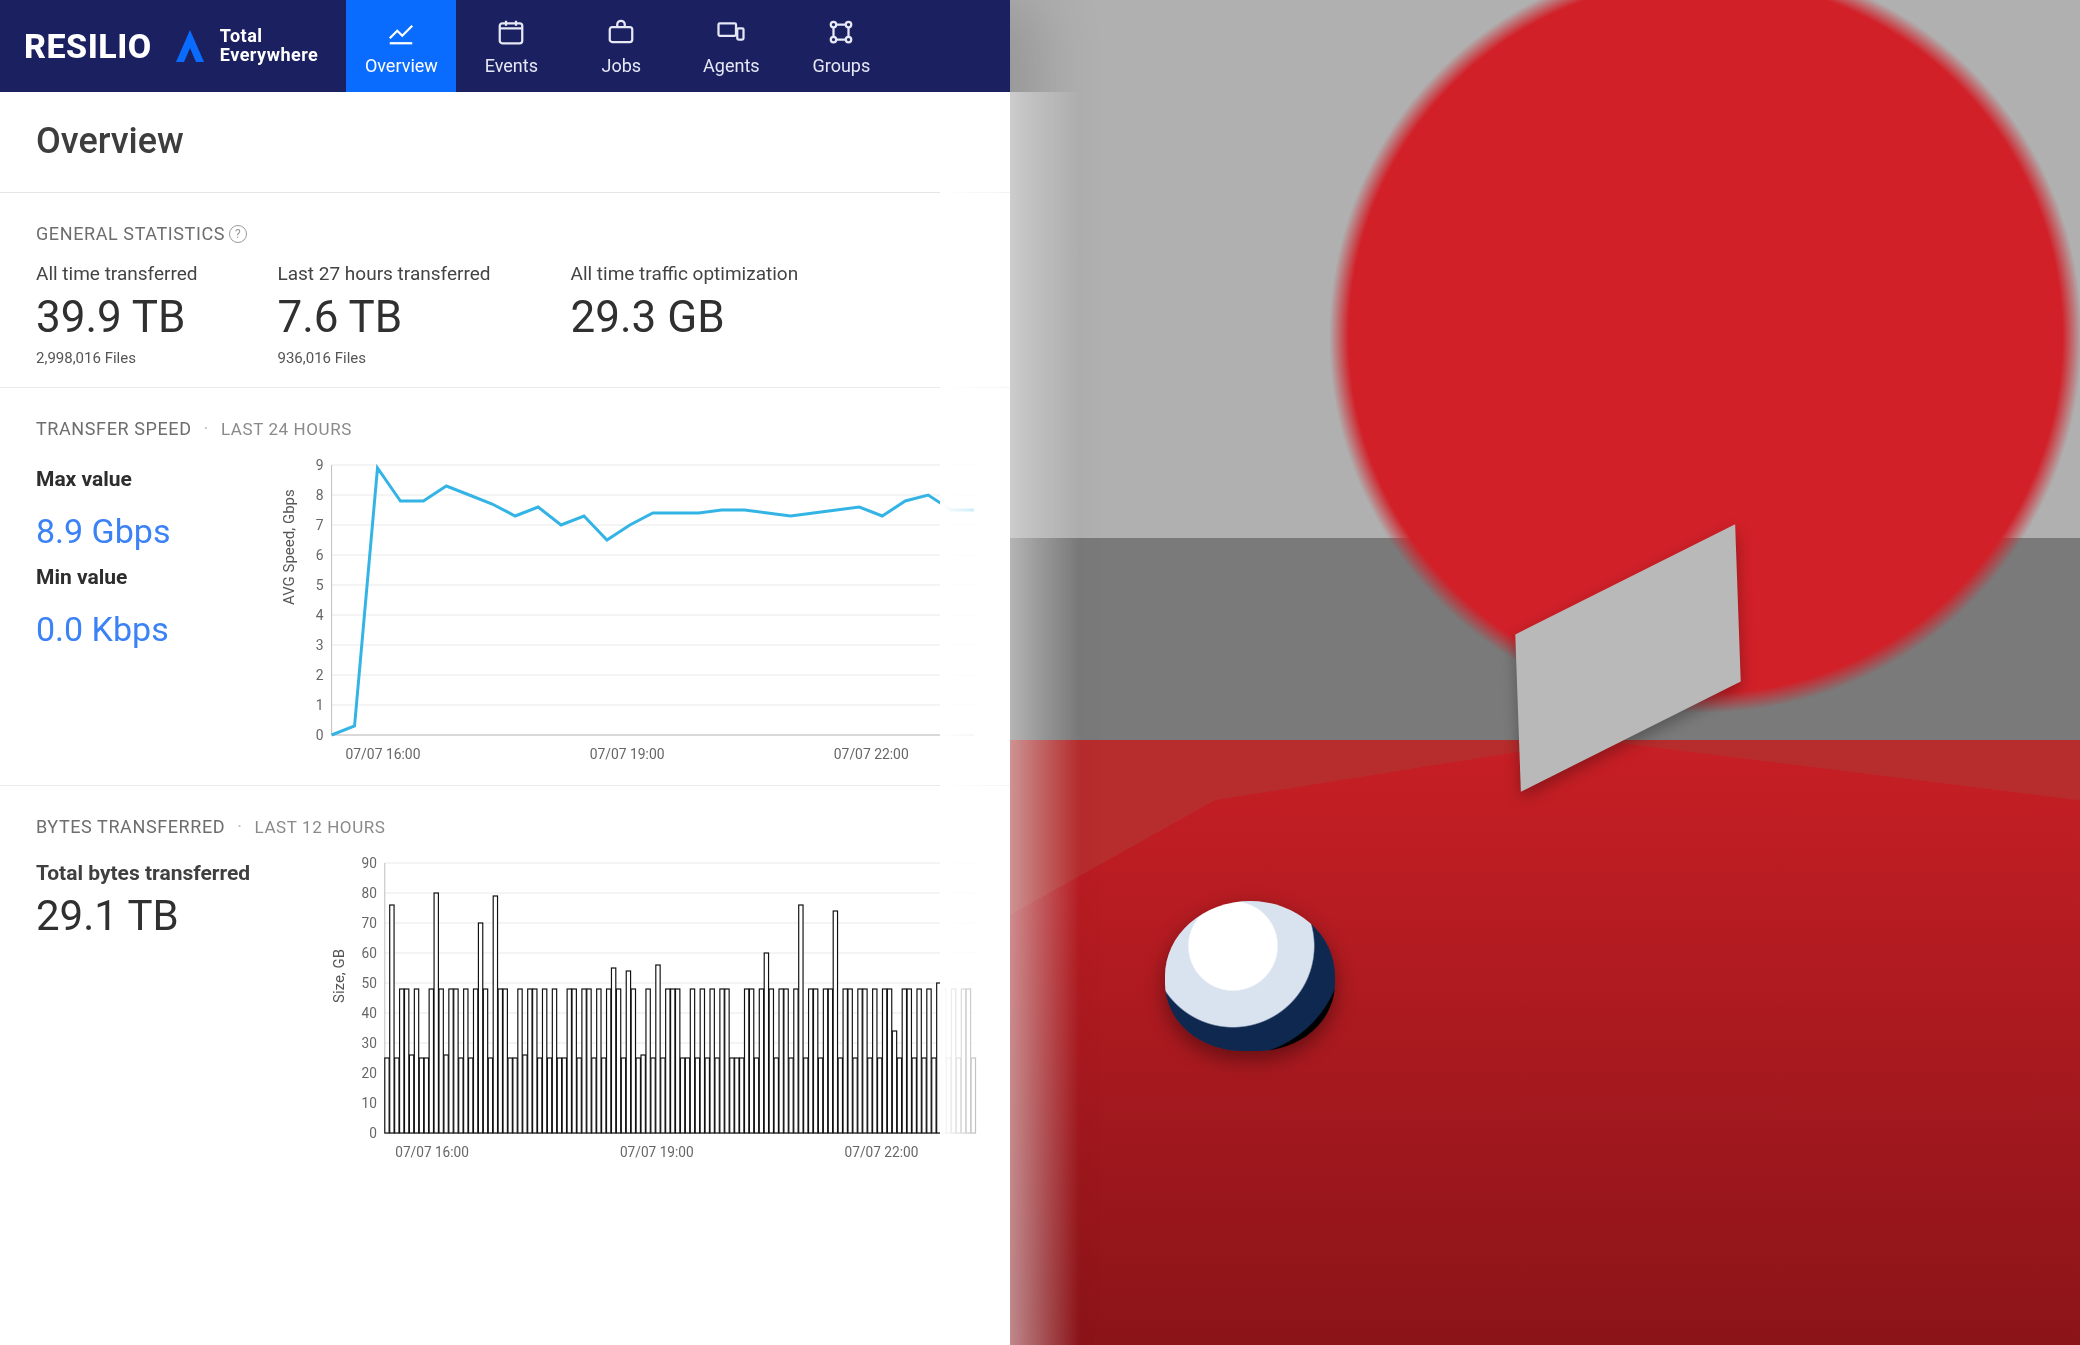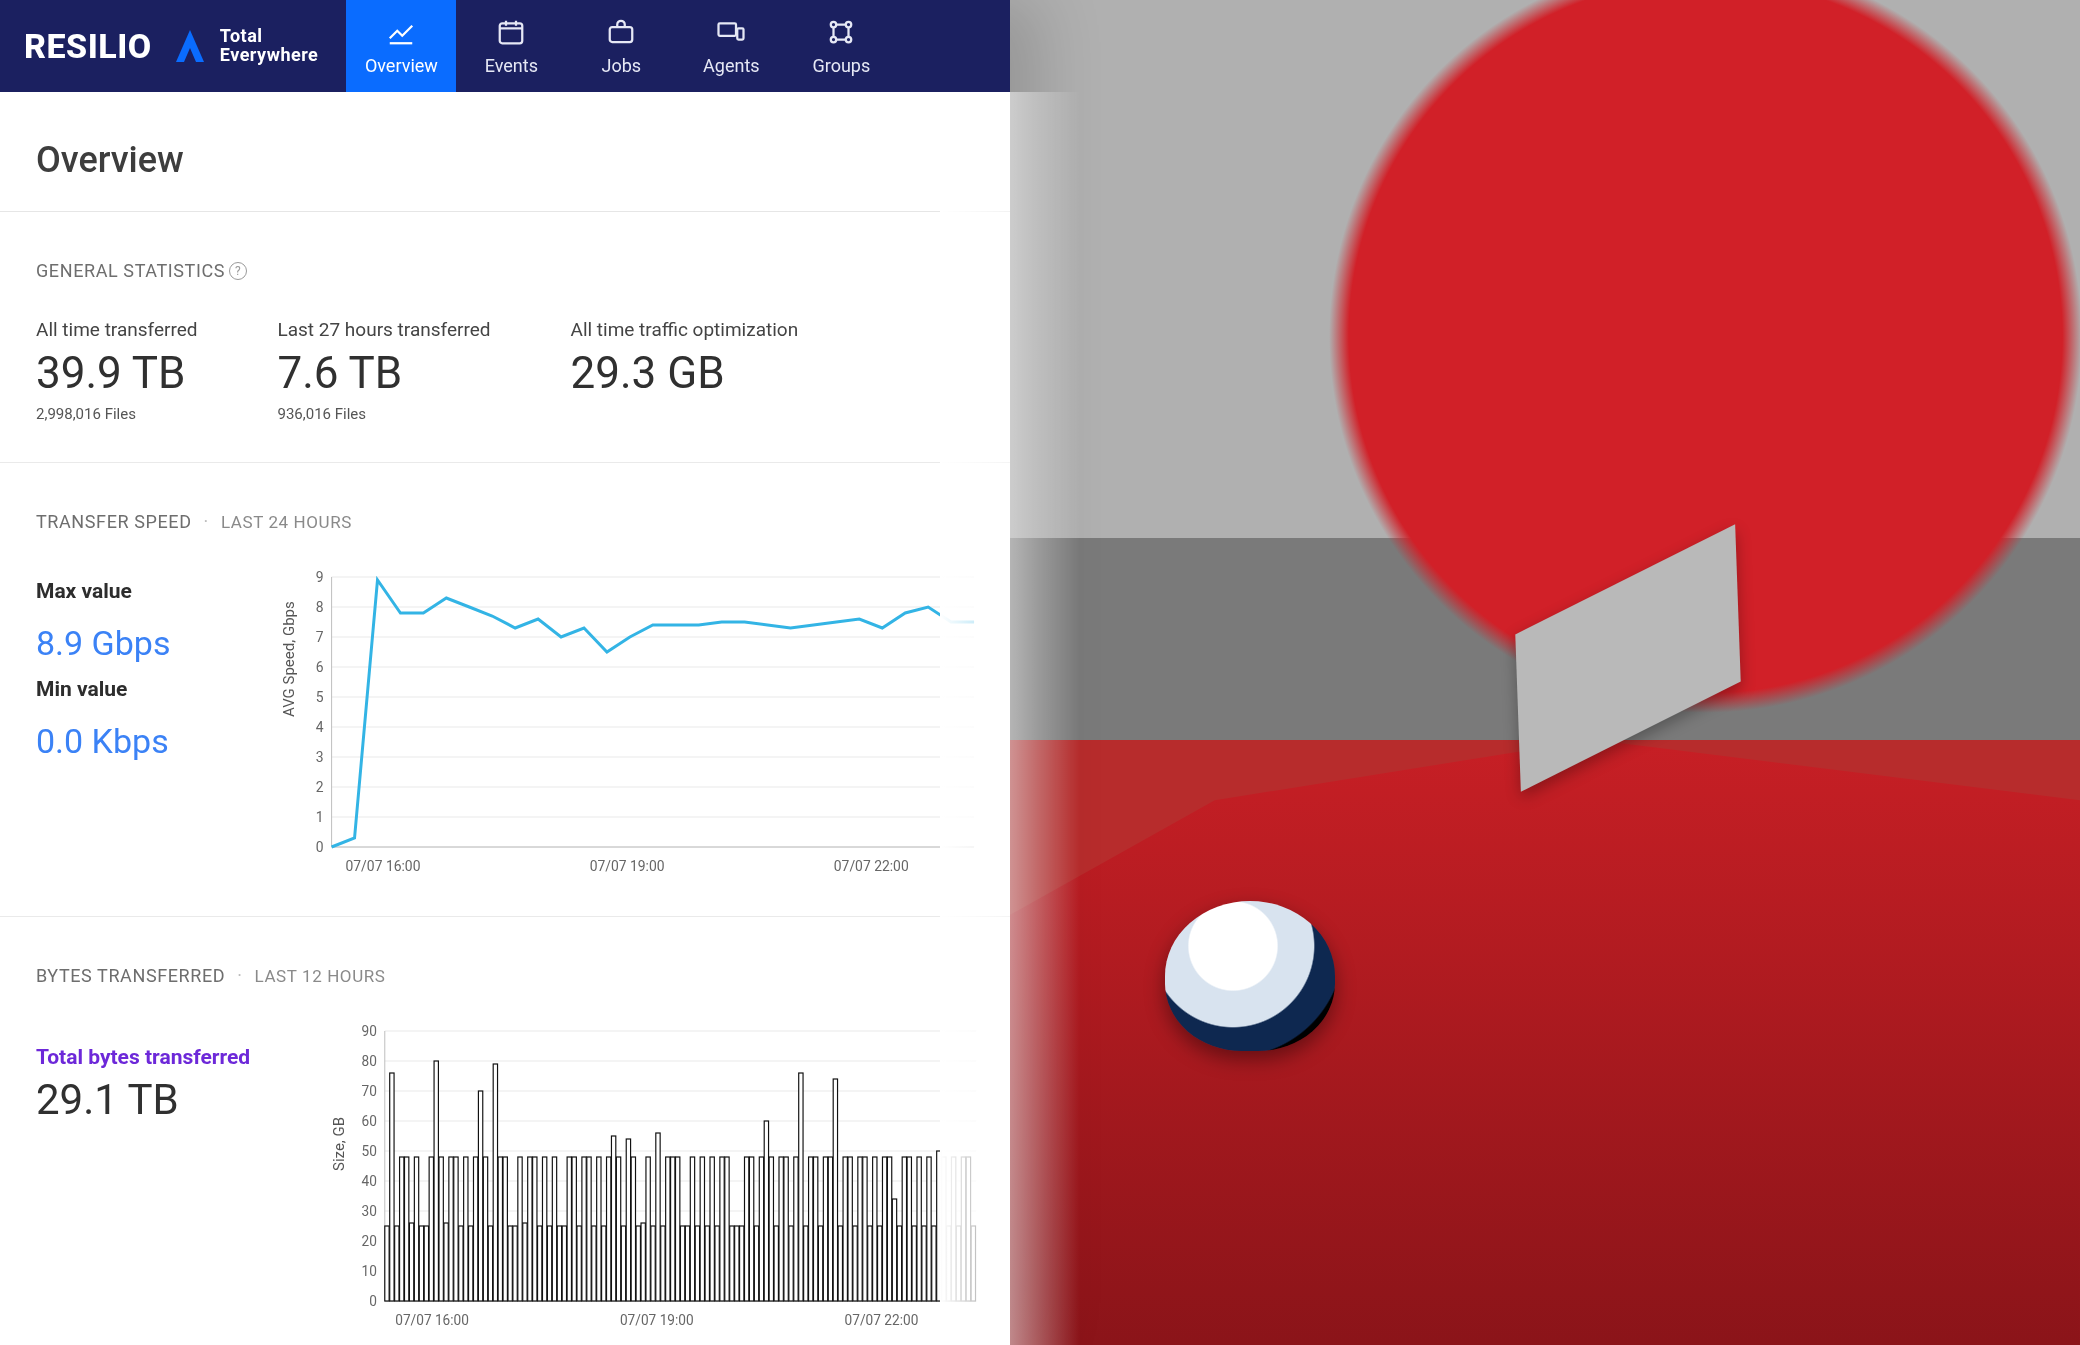--- a/index.html
+++ b/index.html
@@ -29,21 +29,21 @@
     position:absolute; left:73%; top:43%; width:220px; height:160px;
     background:#b9b9b9; transform: skewY(-25deg) rotate(-2deg);
     box-shadow: 0 6px 14px rgba(0,0,0,.3);
   }
 
   
   .app {
     position: absolute; left:0; top:0; width: 1010px; height: 1345px;
     background: #ffffff;
     box-shadow: 30px 0 60px rgba(0,0,0,.15);
-    display: flex; flex-direction: column; justify-content: space-between;
+    display: flex; flex-direction: column;
   }
   
   .feather {
     position:absolute; left:940px; top:92px; width:140px; height:1253px;
     background: linear-gradient(90deg, rgba(255,255,255,1), rgba(255,255,255,0));
     pointer-events:none;
   }
 
   .topbar {
     height: 92px; background: #1b2060; color: #fff; display: flex; align-items: stretch;
@@ -90,21 +90,21 @@
 
   .chart-box{ flex:1; position:relative; height:310px; }
   .chart-box svg{ width:100%; height:100%; }
   .ylabel{
     position:absolute; left:-6px; top:50%; transform: translateY(-50%) rotate(-90deg);
     transform-origin: left top; font-size:15px; color:#555; white-space:nowrap;
   }
 
   .bytes-wrap{ display:flex; gap:30px; padding: 8px 30px 10px 36px;}
   .bytes-side{ width:270px;}
-  .bytes-side .lab{ font-size:21px; font-weight:700; color:#6d28d9; margin-top:20px;}
+  .bytes-side .lab{ font-size:21px; font-weight:700; color:#404040; margin-top:4px;}
   .bytes-side .big{ font-size:42px; color:#303030; margin-top:6px;}
 
   .axis-text{ font-size:14px; fill:#666; }
   .grid-line{ stroke:#e9e9e9; stroke-width:1; }
   .axis-line{ stroke:#bdbdbd; stroke-width:1; }
   .line-path{ stroke:#33b4e5; stroke-width:3; fill:none; }
   .bar{ fill:#ffffff; stroke:#111; stroke-width:1.2; }
 
   .dot-sep{ color:#bcbcbc; padding: 0 8px;}
 </style>

